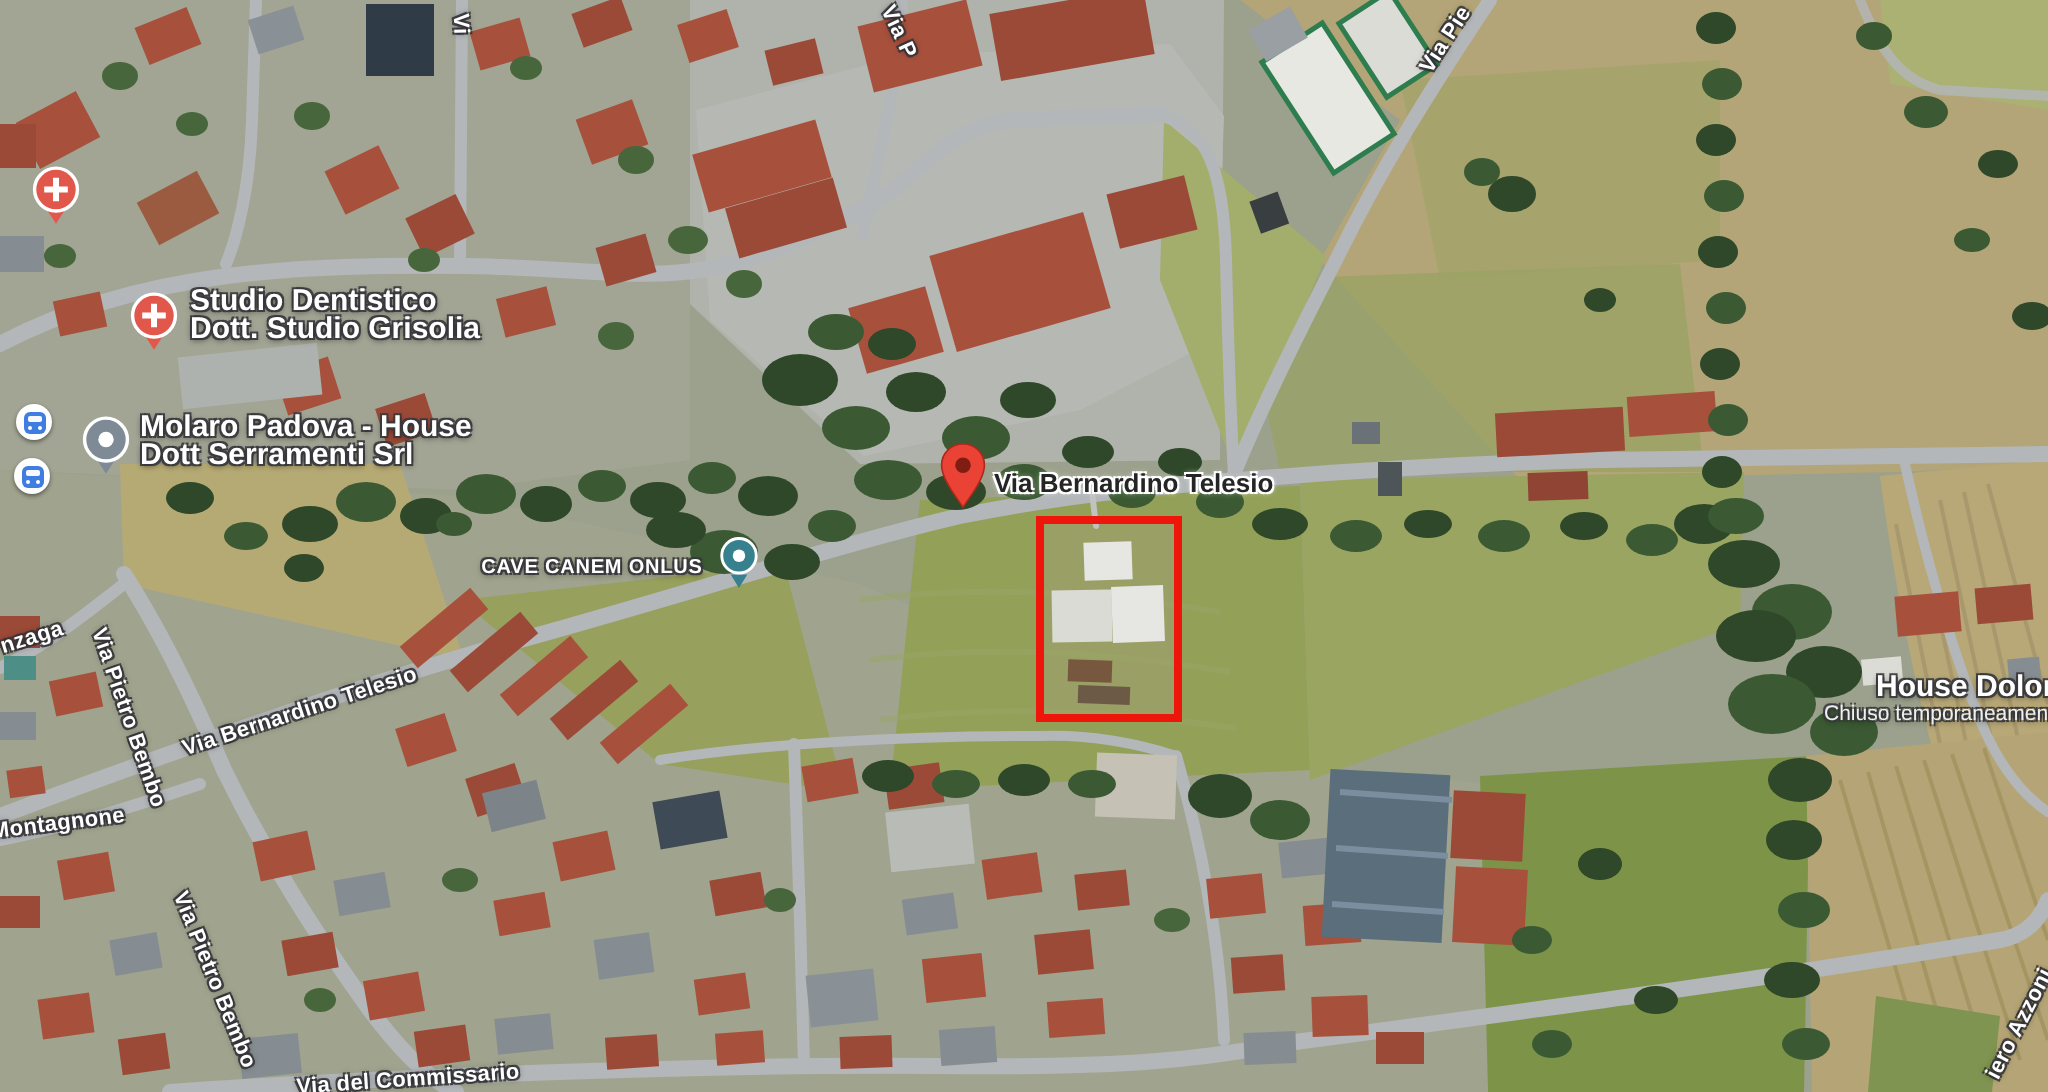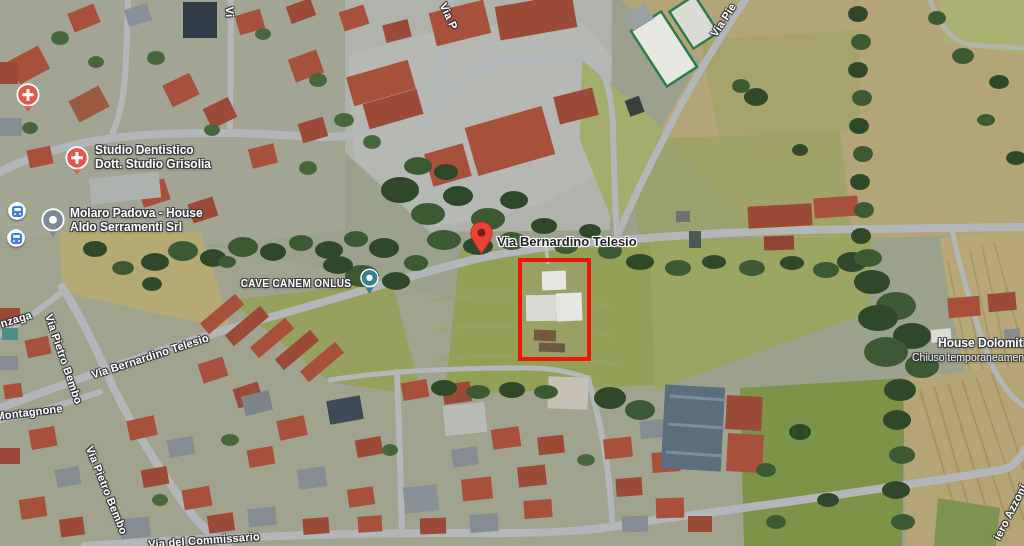--- a/index.html
+++ b/index.html
@@ -6,21 +6,21 @@
   #map{position:relative;width:1024px;height:546px;overflow:hidden;
        font-family:"Liberation Sans", sans-serif;background:#9aa08b;}
   #scene{position:absolute;left:0;top:0;}
 
   
   .lbl{position:absolute;white-space:nowrap;pointer-events:auto;}
   .street{color:#fff;font-size:11px;font-weight:600;letter-spacing:.2px;
     text-shadow:-1px -1px 0 rgba(50,50,55,.85),1px -1px 0 rgba(50,50,55,.85),
                 -1px 1px 0 rgba(50,50,55,.85),1px 1px 0 rgba(50,50,55,.85),
                 0 0 3px rgba(0,0,0,.6);}
-  .poi-text{color:#fff;font-size:12px;font-weight:600;line-height:13.5px;
+  .poi-text{color:#fff;font-size:15px;font-weight:600;line-height:13.5px;
     text-shadow:-1px -1px 0 rgba(55,55,60,.9),1px -1px 0 rgba(55,55,60,.9),
                 -1px 1px 0 rgba(55,55,60,.9),1px 1px 0 rgba(55,55,60,.9),
                 0 1px 3px rgba(0,0,0,.65);}
   .poi-caps{font-size:10px;font-weight:700;letter-spacing:.4px;}
   .poi-sub{font-size:10.5px;font-weight:400;color:#eef0ee;}
   .addr{color:#252525;font-size:13px;font-weight:600;
     text-shadow:-1px -1px 0 #fff,1px -1px 0 #fff,-1px 1px 0 #fff,1px 1px 0 #fff,0 0 3px #fff;}
   .ctr{transform:translate(-50%,-50%);}
 
   
@@ -342,21 +342,21 @@
     <div>Dott. Studio Grisolia</div>
   </div>
 
   <svg class="icon" style="left:40px;top:208px;" width="26" height="30" viewBox="0 0 24 28">
     <path d="M12 27l-4.5-7h9z" fill="#7E8B96"></path>
     <circle cx="12" cy="11" r="10" fill="#7E8B96" stroke="#fff" stroke-width="1.6"></circle>
     <circle cx="12" cy="11" r="3.6" fill="#fff"></circle>
   </svg>
   <div class="lbl poi-text" style="left:70px;top:207px;">
     <div>Molaro Padova - House</div>
-    <div>Aldo Serramenti Srl</div>
+    <div>Dott Serramenti Srl</div>
   </div>
 
   <div class="lbl poi-text poi-caps ctr" style="left:296px;top:284px;">CAVE CANEM ONLUS</div>
   <svg class="icon" style="left:359px;top:268px;" width="21" height="27" viewBox="0 0 20 26">
     <path d="M10 25l-4-6.5h8z" fill="#37818F"></path>
     <circle cx="10" cy="9.5" r="8.3" fill="#37818F" stroke="#fff" stroke-width="1.4"></circle>
     <circle cx="10" cy="9.5" r="3" fill="#fff"></circle>
   </svg>
 
   <div class="lbl poi-text" style="left:938px;top:337px;">House Dolomiti</div>

